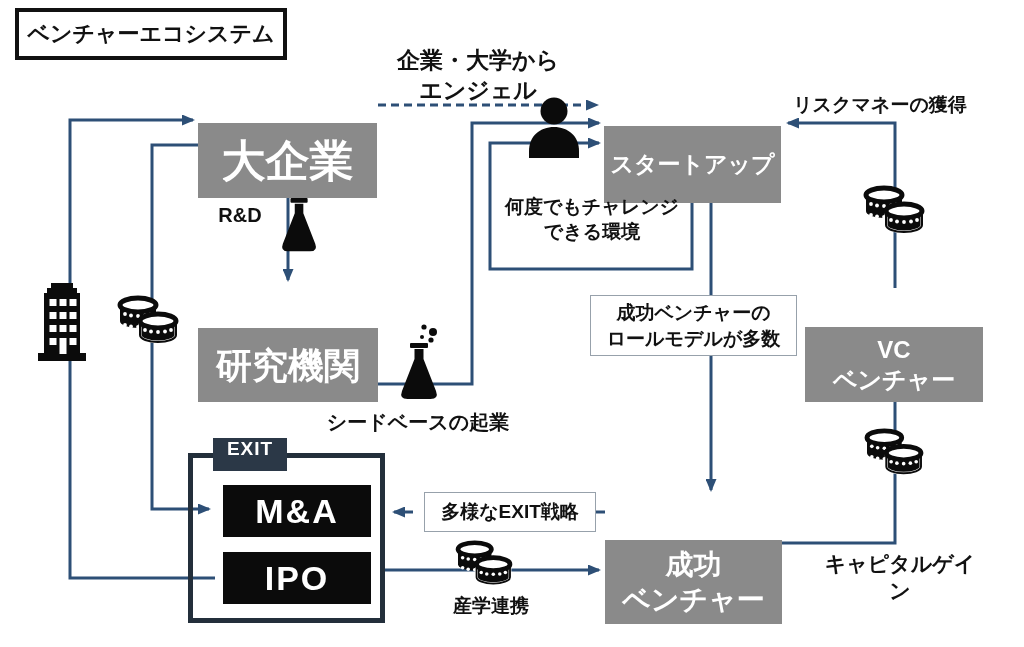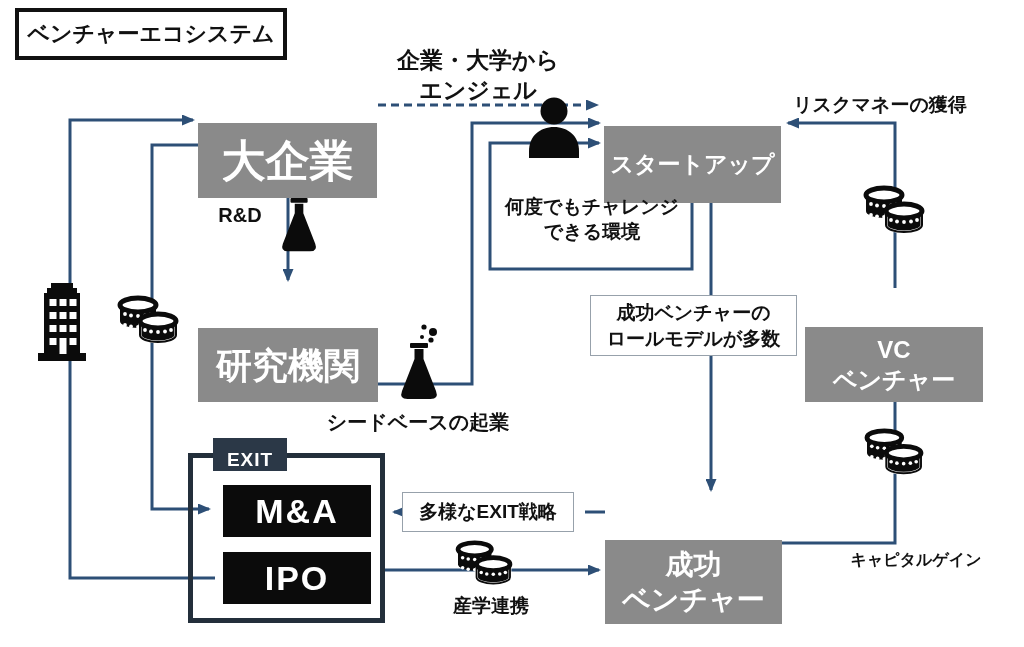--- a/index.html
+++ b/index.html
@@ -29,34 +29,34 @@
   .title-box{left:15px;top:8px;width:272px;height:52px;border:4px solid #111111;background:#ffffff;
         display:flex;align-items:center;justify-content:center;font-weight:700;font-size:22px;color:#111;}
   .n-large{left:198px;top:83px;width:179px;height:75px;font-size:44px;}
   .n-research{left:198px;top:288px;width:180px;height:74px;font-size:36px;}
   .n-startup{left:604px;top:86px;width:177px;height:77px;font-size:23px;}
   .n-vc{left:805px;top:287px;width:178px;height:75px;font-size:24px;}
   .n-success{left:605px;top:500px;width:177px;height:84px;font-size:28px;}
 
   .exit-frame{left:188px;top:453px;width:197px;height:170px;border:5px solid var(--exit-frame);background:transparent;z-index:1;}
   .exit-tab{left:213px;top:438px;width:74px;height:33px;background:var(--exit-tab);color:#fff;
-        display:flex;align-items:flex-end;justify-content:center;font-weight:700;font-size:19px;letter-spacing:1px;z-index:2;}
+        display:flex;align-items:flex-start;justify-content:center;font-weight:700;font-size:19px;letter-spacing:1px;z-index:2;}
   .b-ma{left:215px;top:485px;width:148px;height:52px;font-size:34px;z-index:2;}
   .b-ipo{left:215px;top:552px;width:148px;height:52px;font-size:34px;z-index:2;}
 
   .wb-rolemodel{left:590px;top:295px;width:207px;height:61px;font-size:19px;}
-  .wb-exitstrategy{left:402px;top:492px;width:172px;height:40px;font-size:19px;}
+  .wb-exitstrategy{left:424px;top:492px;width:172px;height:40px;font-size:19px;}
 
   .lb-spinout{left:380px;top:46px;width:196px;font-size:23px;}
   .lb-risk{left:782px;top:93px;width:196px;font-size:19px;}
   .lb-sangaku{left:168px;top:202px;width:144px;font-size:20px;}
   .lb-challenge{left:496px;top:195px;width:192px;font-size:19px;}
   .lb-seed{left:320px;top:409px;width:196px;font-size:20px;}
   .lb-return{left:446px;top:594px;width:90px;font-size:19px;}
-  .lb-capital{left:818px;top:550px;width:164px;font-size:16px;margin-left:16px;}
+  .lb-capital{left:818px;top:550px;width:164px;font-size:21px;}
 </style>
 </head>
 <body>
 
 <div id="stage">
 
   <svg id="wires" viewBox="0 0 1024 647" xmlns="http://www.w3.org/2000/svg">
     <defs>
       <marker id="arr" markerUnits="userSpaceOnUse" markerWidth="13" markerHeight="11" refX="11" refY="5.5" orient="auto-start-reverse">
         <polygon class="arrhead" points="0,0 13,5.5 0,11"></polygon>

